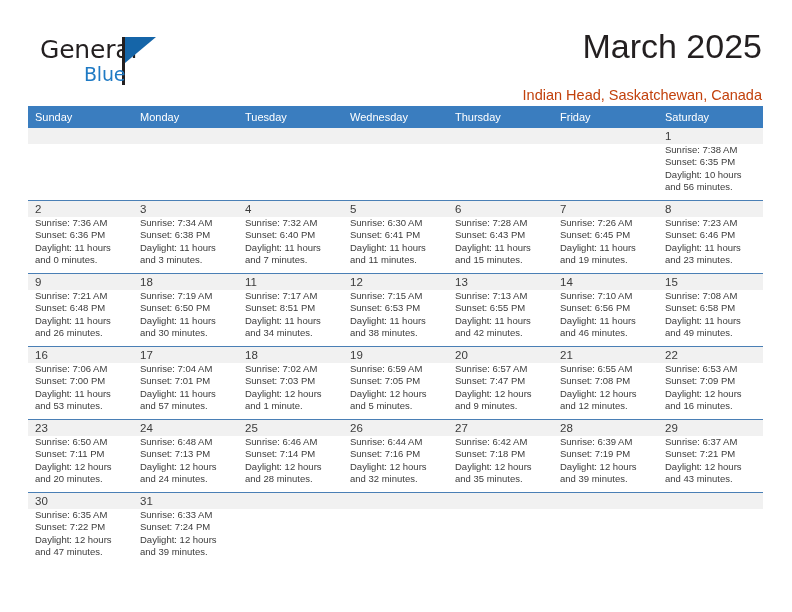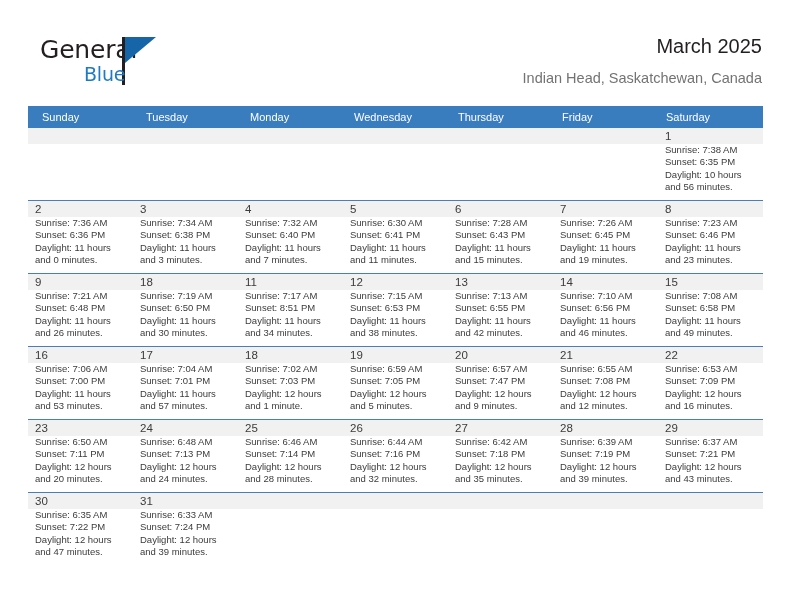--- a/index.html
+++ b/index.html
@@ -76,47 +76,46 @@
     background: #231f20;
   }
 
   .title-block {
     position: absolute;
     right: 30px;
     top: 30px;
     text-align: right;
   }
   .cal-title {
-    font-size: 20px;
+    font-size: 34px;
     font-weight: 400;
     color: #231f20;
     line-height: 32px;
     white-space: nowrap;
   }
   .cal-subtitle {
-    margin-top: 7px;
+    margin-top: 24px;
     font-size: 14.5px;
     font-weight: 400;
-    color: #737373;
+    color: #c2410c;
     line-height: 18px;
     white-space: nowrap;
   }
 
   
   .calendar {
     position: absolute;
     left: 28px;
     top: 106px;
     width: 735px;
   }
   .weekday-row {
     display: flex;
     background: #3a7dbf;
     height: 22px;
-    padding-left: 7px;
   }
   .weekday {
     flex: 1 1 0;
     color: #ffffff;
     font-size: 11px;
     line-height: 22px;
     padding-left: 7px;
     box-sizing: border-box;
     white-space: nowrap;
   }
@@ -175,22 +174,22 @@
     <div class="title-block">
       <div class="cal-title">March 2025</div>
       <div class="cal-subtitle">Indian Head, Saskatchewan, Canada</div>
     </div>
 
   </div>
 
   <div class="calendar">
     <div class="weekday-row" id="weekday-row">
         <div class="weekday">Sunday</div>
+        <div class="weekday">Monday</div>
         <div class="weekday">Tuesday</div>
-        <div class="weekday">Monday</div>
         <div class="weekday">Wednesday</div>
         <div class="weekday">Thursday</div>
         <div class="weekday">Friday</div>
         <div class="weekday">Saturday</div>
       </div>
     <div id="weeks-container">
         <div class="week">
           <div class="daynum-band"></div>
           <div class="day empty">
             <div class="day-num"></div>

